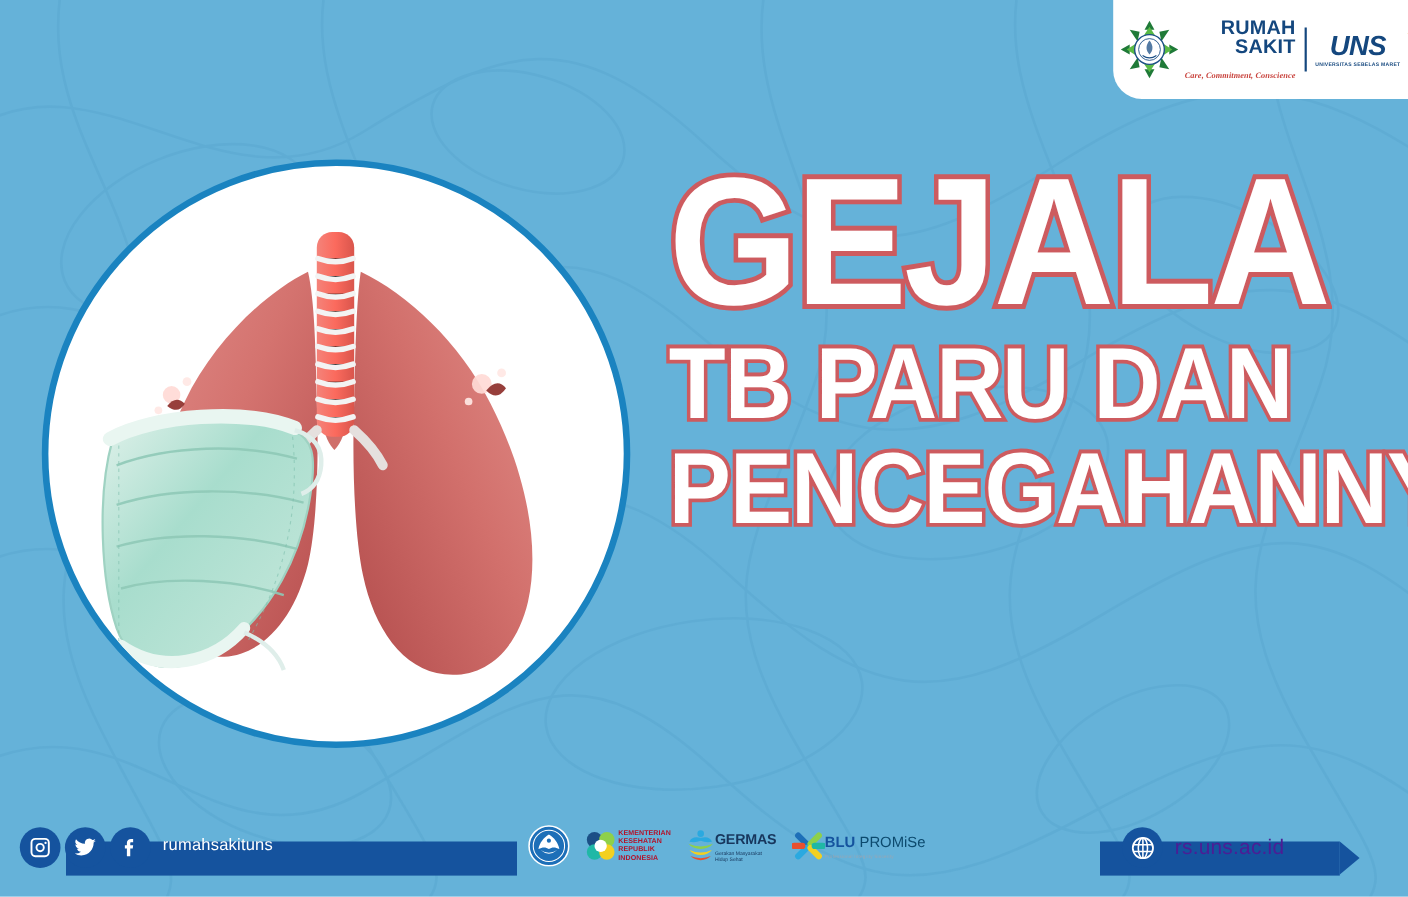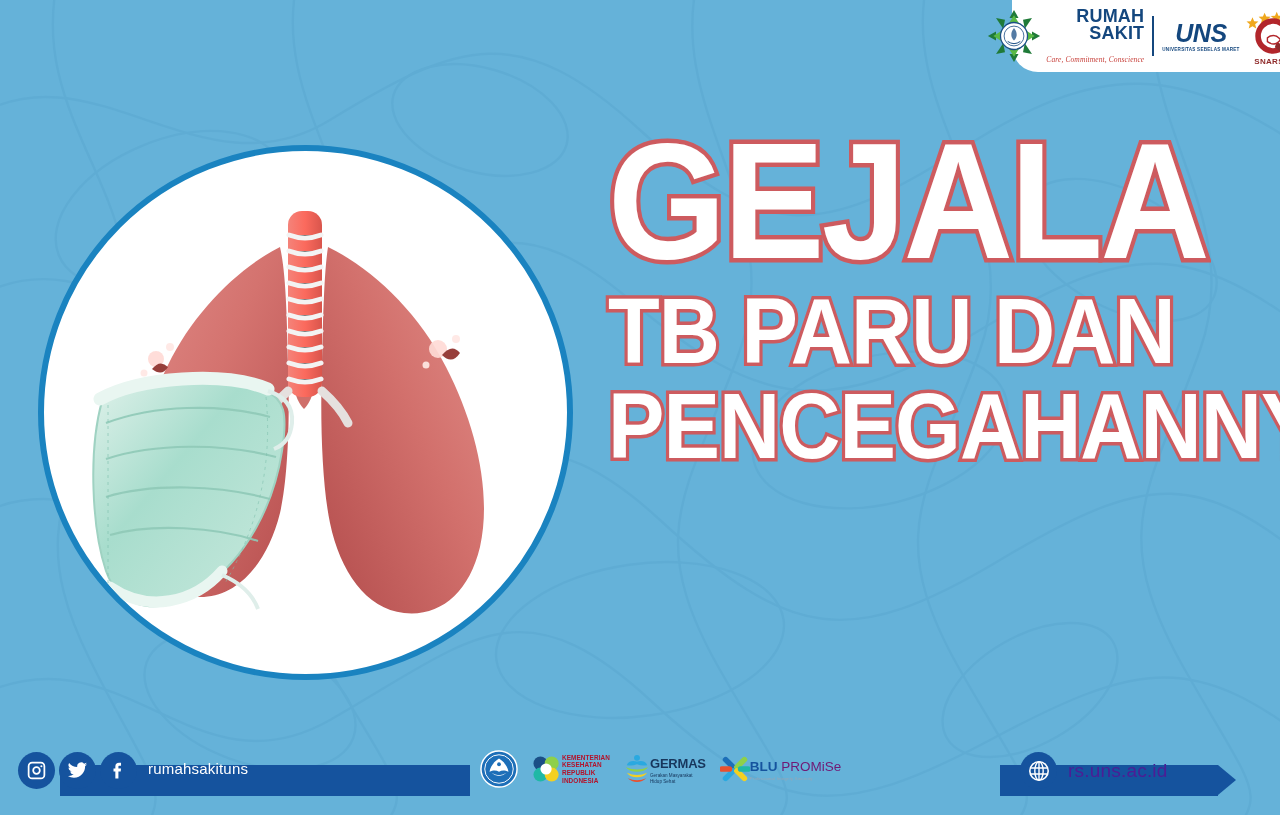--- a/index.html
+++ b/index.html
@@ -19,24 +19,24 @@
     position:absolute; inset:0;
     opacity:.30;
     pointer-events:none;
   }
   .bg-pattern svg { width:100%; height:100%; display:block; }
 
   
   .logo-tab {
     position:absolute;
     top:0; right:0;
-    width:268px; height:72px;
+    width:268px; height:90px;
     background:#ffffff;
     border-bottom-left-radius:26px;
-    display:flex; align-items:center; justify-content:center;
+    display:flex; align-items:center; justify-content:flex-start;
     padding:4px 10px 4px 6px;
     z-index:8;
   }
   .logo-row { display:flex; align-items:center; gap:5px; }
 
   .logo-bunga { width:54px; height:54px; flex:0 0 auto; }
   .logo-rs-text {
     display:flex; flex-direction:column;
     align-items:flex-end; justify-content:center;
     line-height:.92;
@@ -44,21 +44,21 @@
   .logo-rs-text .l1, .logo-rs-text .l2 {
     font-family:"Liberation Sans", sans-serif;
     font-weight:bold;
     font-size:18px;
     letter-spacing:.2px;
     color:#14477e;
   }
   .logo-rs-text .tagline {
     font-family:"Liberation Serif", serif;
     font-style:italic;
-    font-weight:normal;
+    font-weight:bold;
     font-size:7.5px;
     color:#c8413b;
     margin-top:16px;
     letter-spacing:.1px;
     white-space:nowrap;
   }
   .logo-divider { width:2px; height:40px; background:#14477e; margin:0 3px; }
   .logo-uns {
     display:flex; flex-direction:column; align-items:center; justify-content:center;
   }
@@ -89,21 +89,21 @@
     border:6px solid #1a83c0;
     overflow:hidden;
     z-index:5;
   }
   .lung-art { position:absolute; inset:0; }
   .lung-art svg { width:100%; height:100%; display:block; }
 
   
   .headline {
     position:absolute;
-    left:608px; top:132px;
+    left:608px; top:150px;
     width:660px;
     z-index:6;
   }
   .hl {
     font-family:"Liberation Sans Narrow","Liberation Sans", sans-serif;
     font-weight:bold;
     color:#ffffff;
     text-transform:uppercase;
     line-height:.84;
     white-space:nowrap;
@@ -177,21 +177,21 @@
     font-size:6.4px; font-weight:bold; color:#b3122a;
     line-height:1.18; letter-spacing:.1px;
   }
   .germas-txt .g-main {
     font-size:13px; font-weight:bold; color:#17365c; letter-spacing:-.2px; line-height:1;
   }
   .germas-txt .g-sub {
     font-size:4.6px; color:#17365c; line-height:1.25; margin-top:1px;
   }
   .blu-txt .b-main { font-size:13.5px; font-weight:bold; color:#15539e; line-height:1; }
-  .blu-txt .b-main .promise { color:#701a75; font-weight:normal; }
+  .blu-txt .b-main .promise { color:#0c4a6e; font-weight:normal; }
   .blu-txt .b-sub { font-size:4.2px; color:#9aa6b3; margin-top:1px; letter-spacing:.2px; }
 </style>
 </head>
 <body>
 
 <div class="poster">
 
   <div class="bg-pattern">
     <svg viewBox="0 0 1280 815" preserveAspectRatio="none">
       <g fill="none" stroke="#4e9dc6" stroke-width="2.4" opacity="0.85">

